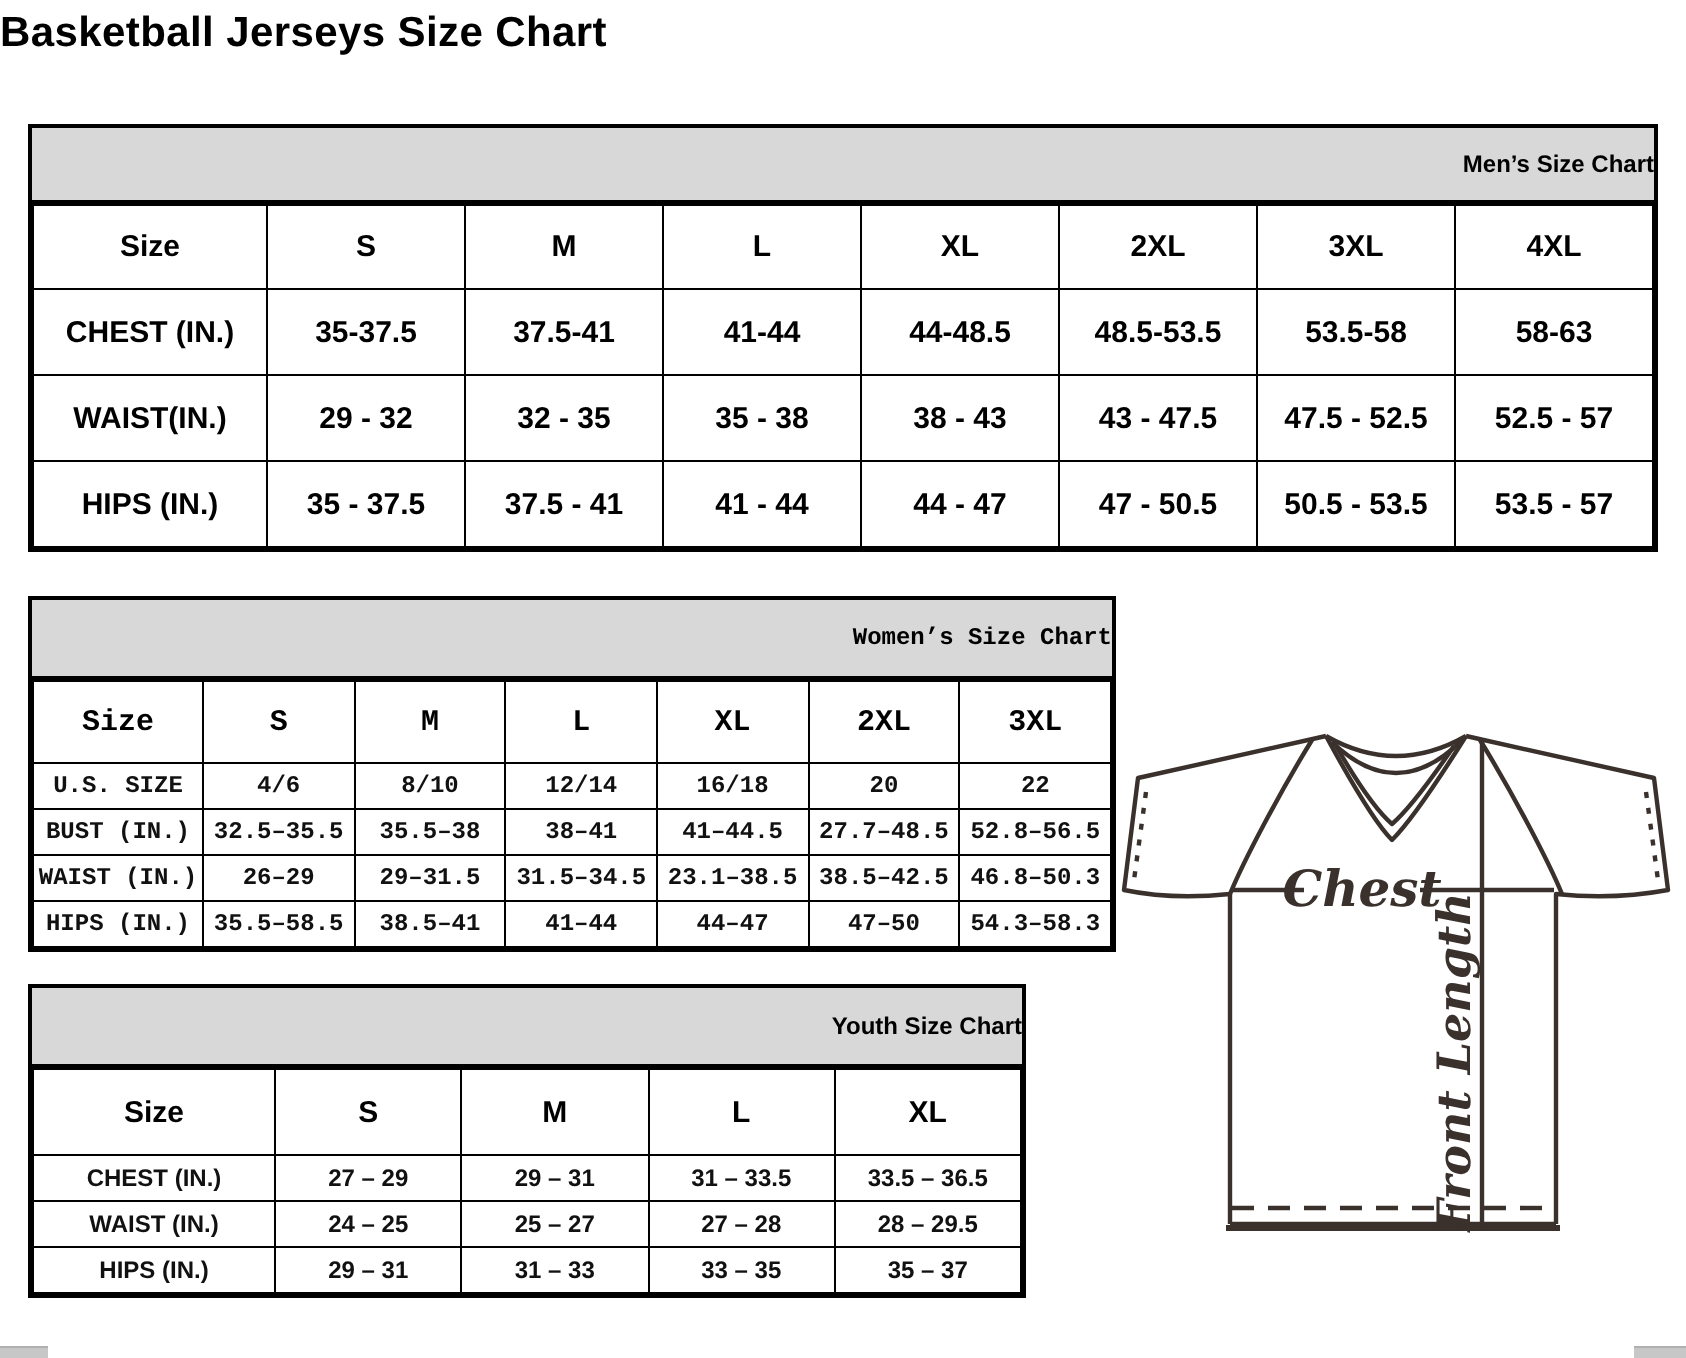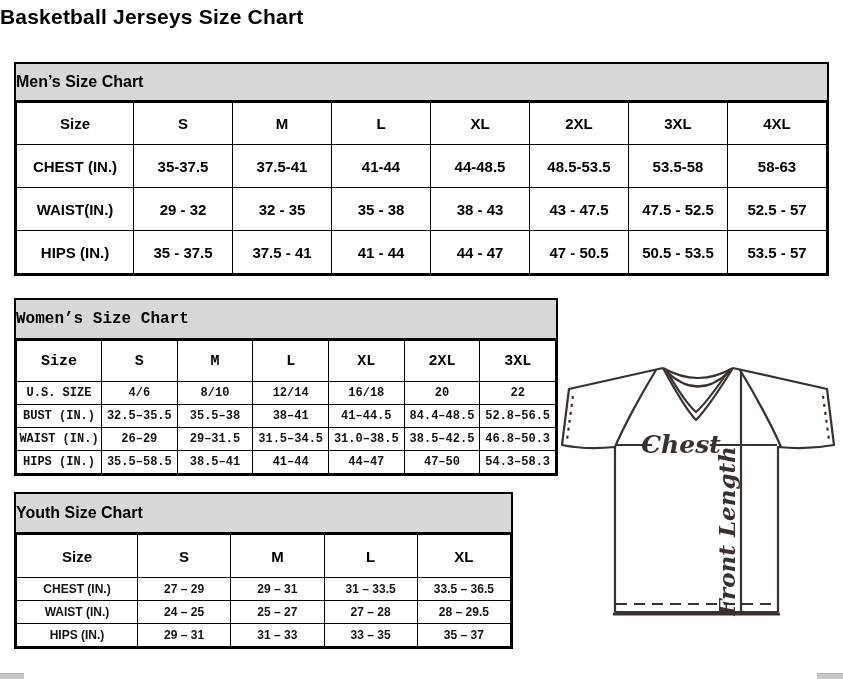--- a/index.html
+++ b/index.html
@@ -6,22 +6,22 @@
   body{
     width:843px;height:679px;position:relative;background:#ffffff;
     font-family:"Liberation Sans", sans-serif;color:#000;overflow:hidden;
   }
   .page-title{
     position:absolute;left:0;top:5px;width:810px;text-align:left;
     font-size:21px;font-weight:bold;letter-spacing:0.2px;
   }
   .chart-box{position:absolute;border:2px solid #000;background:#fff;}
   .chart-title{
-    background:#d8d8d8;border-bottom:2px solid #000;text-align:left;
-    font-weight:bold;font-size:16px;
+    background:#d8d8d8;border-bottom:2px solid #000;text-align:right;
+    font-weight:bold;font-size:12px;
   }
   table{border-collapse:collapse;table-layout:fixed;width:100%;}
   th,td{border:1px solid #000;text-align:center;font-weight:bold;vertical-align:middle;padding:0;}
   
   #mens .chart-title{height:36px;line-height:36px;}
   #mens thead tr{height:42px;}
   #mens tbody tr{height:43px;}
   #mens th,#mens td{font-size:15px;}
   #mens .label-col{width:116px;}
   
@@ -124,29 +124,29 @@
           <td>16/18</td>
           <td>20</td>
           <td>22</td>
         </tr>
         <tr>
           <th class="label-col">BUST (IN.)</th>
           <td>32.5–35.5</td>
           <td>35.5–38</td>
           <td>38–41</td>
           <td>41–44.5</td>
-          <td>84.4–48.5</td>
+          <td>27.7–48.5</td>
           <td>52.8–56.5</td>
         </tr>
         <tr>
           <th class="label-col">WAIST (IN.)</th>
           <td>26–29</td>
           <td>29–31.5</td>
           <td>31.5–34.5</td>
-          <td>31.0–38.5</td>
+          <td>23.1–38.5</td>
           <td>38.5–42.5</td>
           <td>46.8–50.3</td>
         </tr>
         <tr>
           <th class="label-col">HIPS (IN.)</th>
           <td>35.5–58.5</td>
           <td>38.5–41</td>
           <td>41–44</td>
           <td>44–47</td>
           <td>47–50</td>

